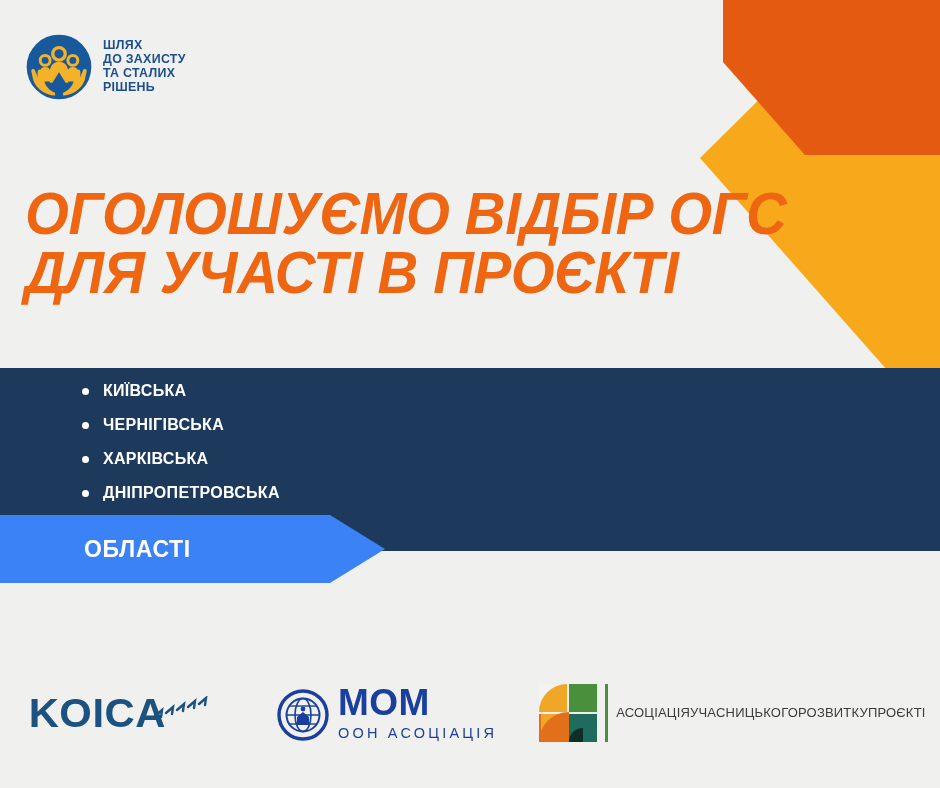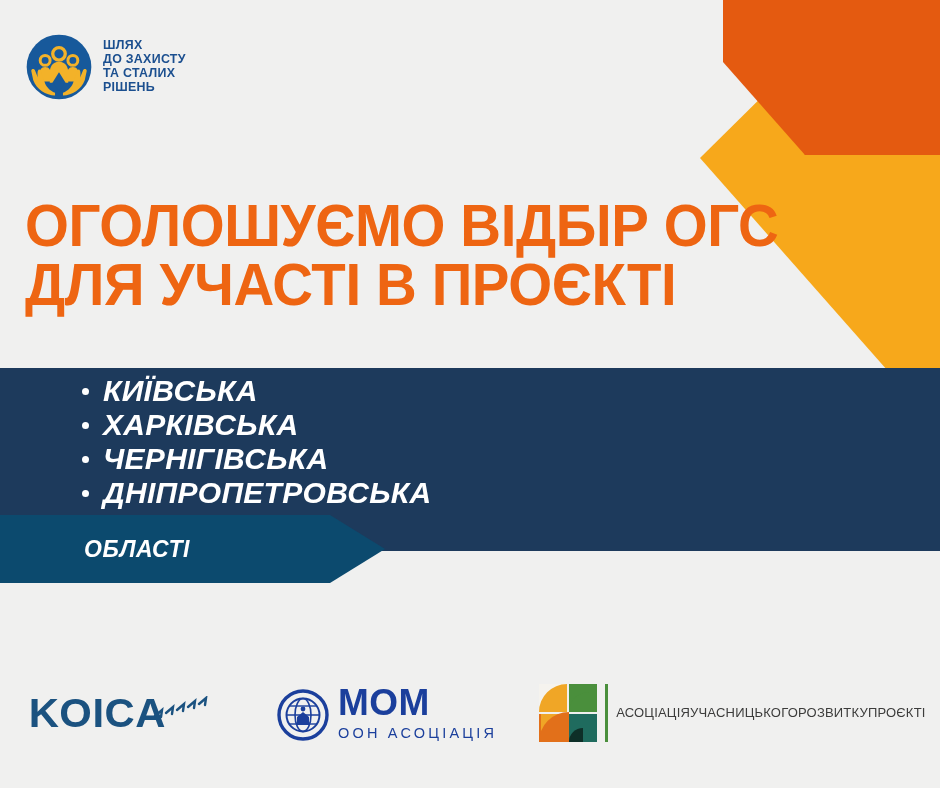--- a/index.html
+++ b/index.html
@@ -53,22 +53,23 @@
     font-weight: bold;
     letter-spacing: 0.3px;
     color: #1b4f8f;
     white-space: nowrap;
   }
 
   
   .headline {
     position: absolute;
     left: 25px;
-    top: 196px;
+    top: 184px;
     width: 890px;
+    font-style: italic;
   }
   .headline-line {
     display: block;
     color: #ee6512;
     font-size: 60px;
     line-height: 0.99;
     font-weight: bold;
     letter-spacing: -0.4px;
     transform: scaleX(0.94);
     transform-origin: left center;
@@ -90,48 +91,46 @@
     top: 374px;
     margin: 0;
     padding: 0;
     list-style: none;
   }
   .region-item {
     display: flex;
     align-items: center;
     height: 34px;
     color: #ffffff;
-    font-size: 30px;
+    font-size: 16px;
     font-weight: bold;
     letter-spacing: 0.3px;
-    font-style: italic;
   }
   .region-bullet {
     display: inline-block;
     width: 7px;
     height: 7px;
     border-radius: 50%;
     background: #ffffff;
     margin-left: 82px;
     margin-right: 14px;
     flex: 0 0 7px;
   }
 
   
   .arrow-banner {
     position: absolute;
     left: 0;
     top: 515px;
     width: 385px;
     height: 68px;
-    background: #0c4a6e;
+    background: #3b82f6;
     clip-path: polygon(0 0, 330px 0, 385px 50%, 330px 100%, 0 100%);
     display: flex;
     align-items: center;
-    font-style: italic;
   }
   .arrow-label {
     color: #ffffff;
     font-size: 23px;
     font-weight: bold;
     letter-spacing: 0.6px;
     margin-left: 84px;
   }
 
   
@@ -247,25 +246,25 @@
 
   <div class="blue-band"></div>
 
   <ul class="region-list">
     <li class="region-item">
       <span class="region-bullet"></span>
       <span>КИЇВСЬКА</span>
     </li>
     <li class="region-item">
       <span class="region-bullet"></span>
-      <span>ХАРКІВСЬКА</span>
+      <span>ЧЕРНІГІВСЬКА</span>
     </li>
     <li class="region-item">
       <span class="region-bullet"></span>
-      <span>ЧЕРНІГІВСЬКА</span>
+      <span>ХАРКІВСЬКА</span>
     </li>
     <li class="region-item">
       <span class="region-bullet"></span>
       <span>ДНІПРОПЕТРОВСЬКА</span>
     </li>
   </ul>
 
   <div class="arrow-banner">
     <span class="arrow-label">ОБЛАСТІ</span>
   </div>

